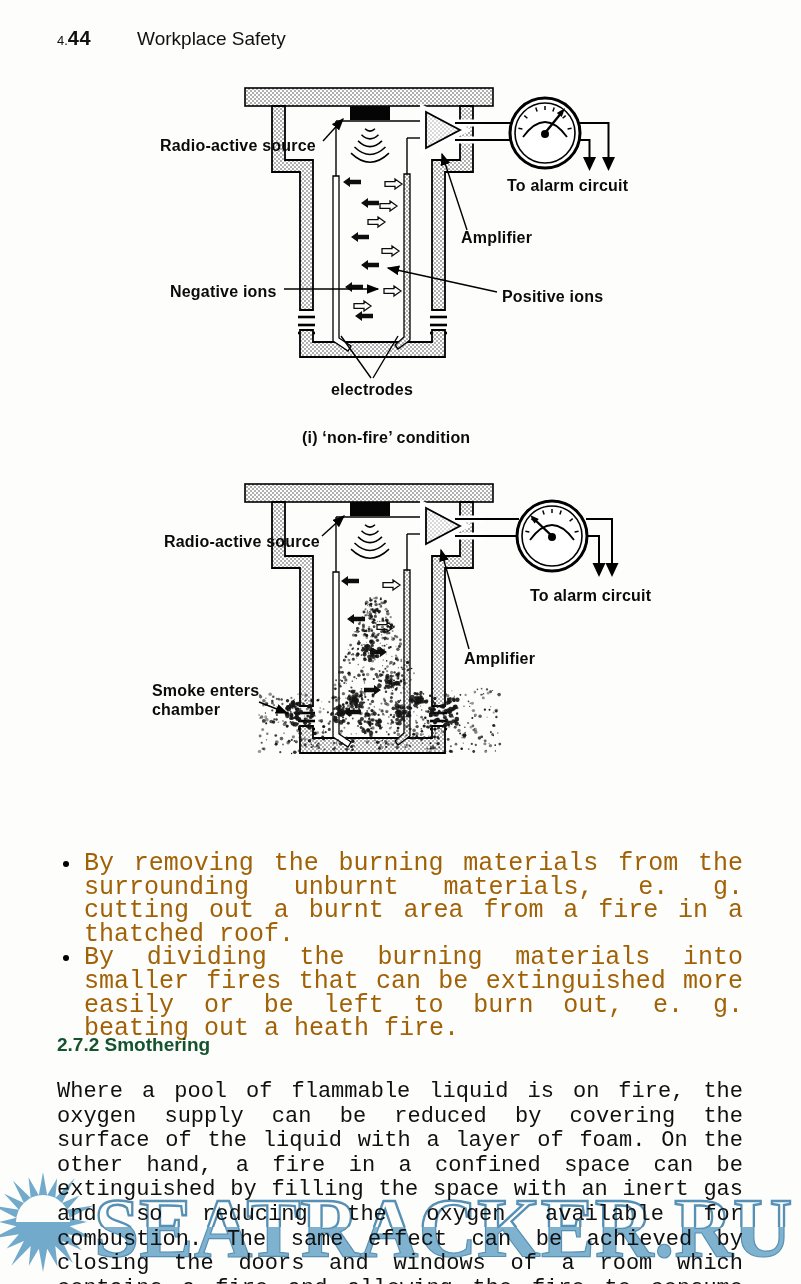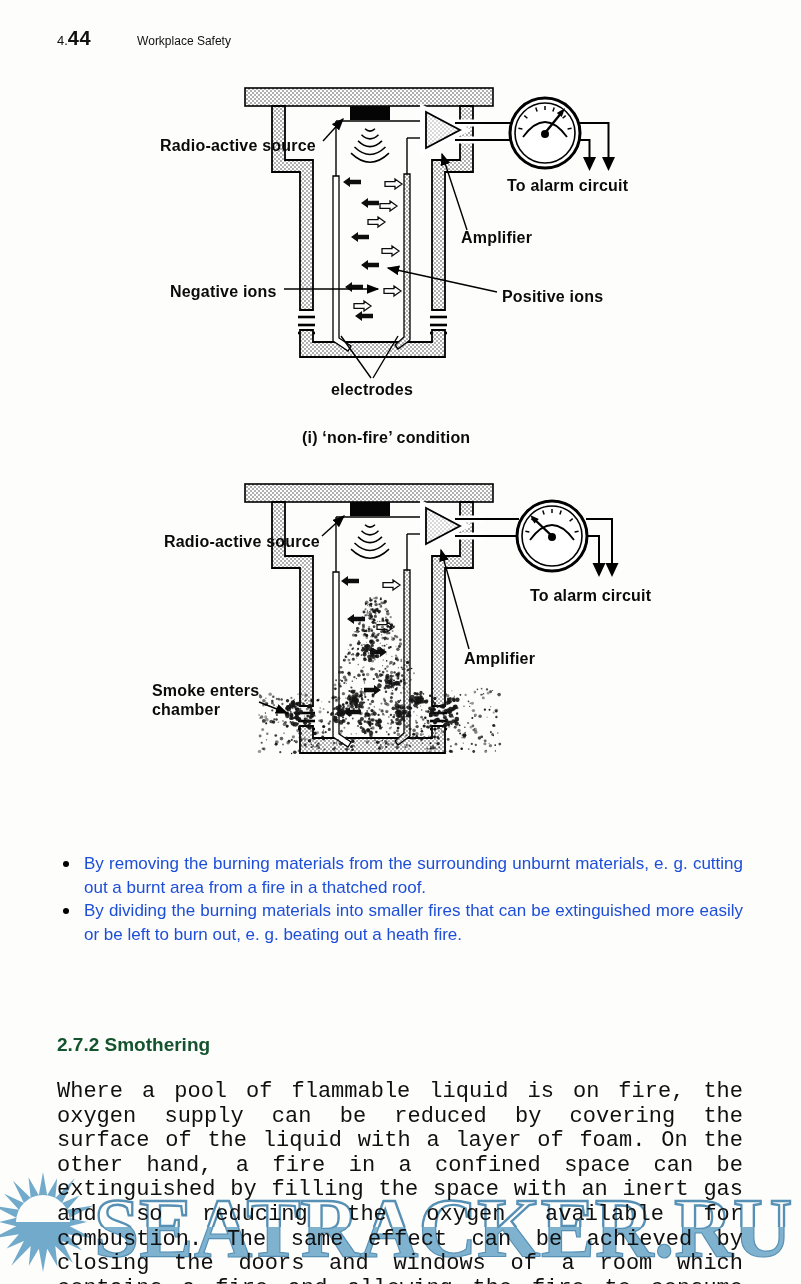--- a/index.html
+++ b/index.html
@@ -5,34 +5,34 @@
   html,body{margin:0;padding:0;background:#e9e9e9;}
   .page{position:relative;width:801px;height:1284px;background:#fdfdfc;overflow:hidden;
         font-family:"Liberation Sans",sans-serif;color:#111;}
   .abs{position:absolute;}
   .z2{z-index:2;}
 
   
   .pagehead{top:27px;left:57px;width:600px;z-index:2;}
   .pagehead .pnum-pre{font-size:13px;}
   .pagehead .pnum{font-size:20px;font-weight:700;letter-spacing:.5px;}
-  .pagehead .ptitle{font-size:12px;margin-left:46px;margin-top:48px;}
+  .pagehead .ptitle{font-size:19px;margin-left:46px;margin-top:48px;}
 
   
   svg text.dlabel{font:700 16px "Liberation Sans",sans-serif;letter-spacing:.2px;fill:#0b0b0b;}
 
   
   .figcap{top:761px;left:64px;width:692px;font-size:16.5px;line-height:23px;z-index:2;color:#161616;}
   .figcap b{font-weight:700;}
 
   
   .bullets{top:852px;left:57px;width:686px;z-index:2;}
   .bullets ul{margin:0;padding:0;list-style:none;}
   .bullets li{position:relative;padding-left:27px;text-align:justify;
-      font-family:Liberation Sans, sans-serif;font-size:17px;line-height:23.6px;color:#1d4ed8;}
+      font-family:Liberation Mono, monospace;font-size:25px;line-height:23.6px;color:#a16207;}
   .bullets li::before{content:'';position:absolute;left:6px;top:9px;width:6px;height:6px;
       border-radius:50%;background:#000;}
 
   .secthead{top:1034px;left:57px;width:400px;font-size:19px;font-weight:700;z-index:2;color:#14532d;}
 
   .para{top:1080px;left:57px;width:686px;text-align:justify;
       font-family:Liberation Mono, monospace;font-size:22px;line-height:24.6px;z-index:2;color:#101010;}
 
   
   .wm{z-index:1;}

